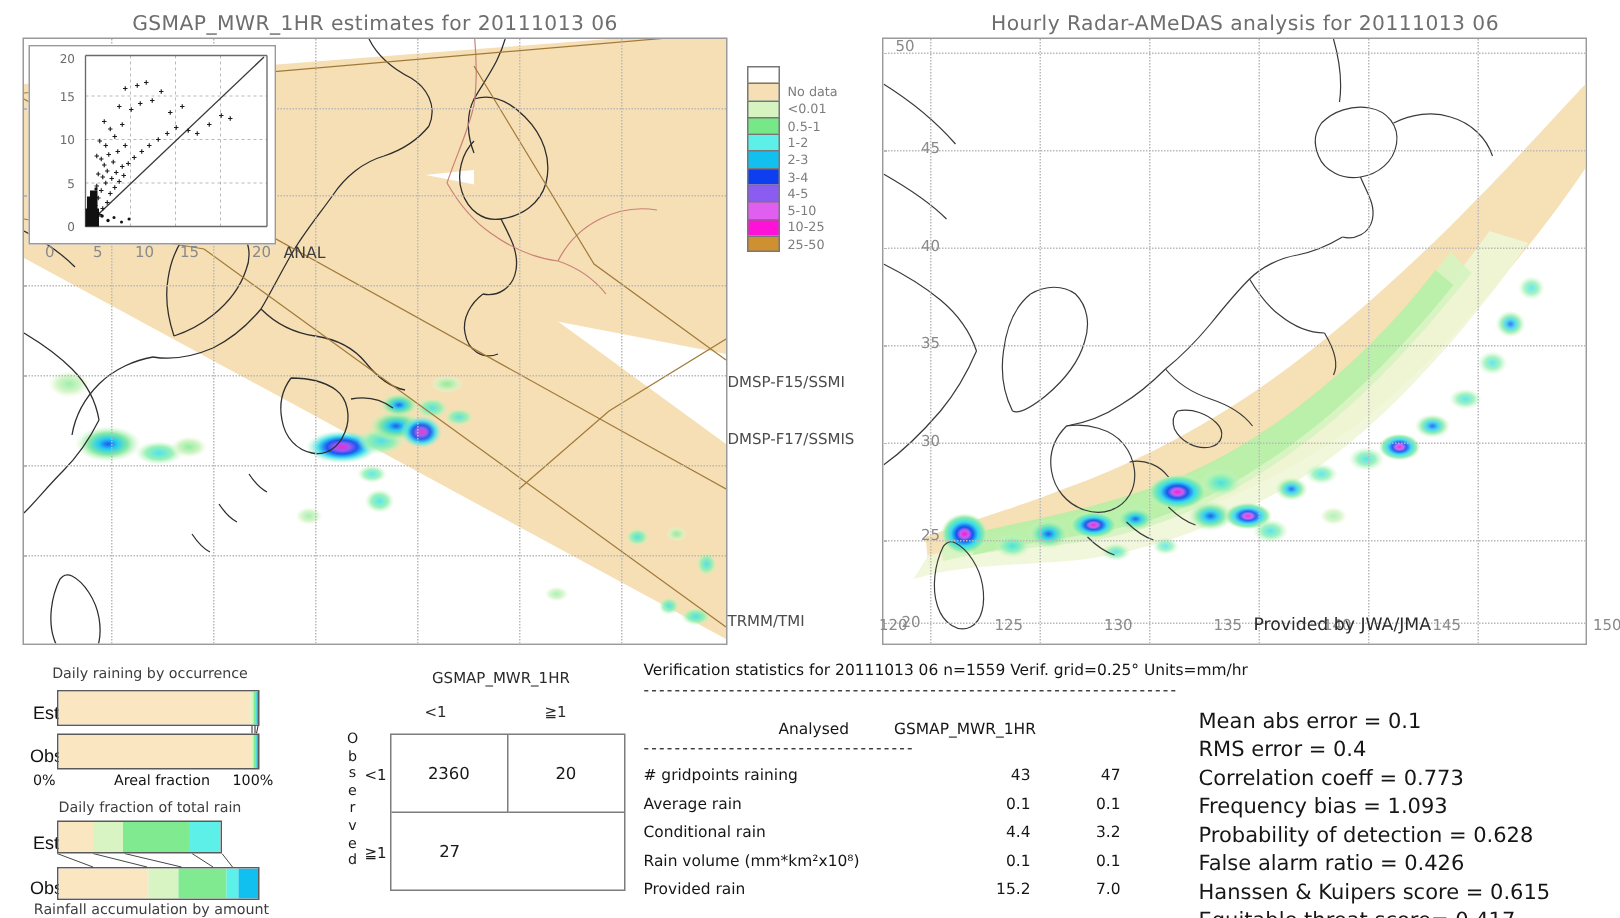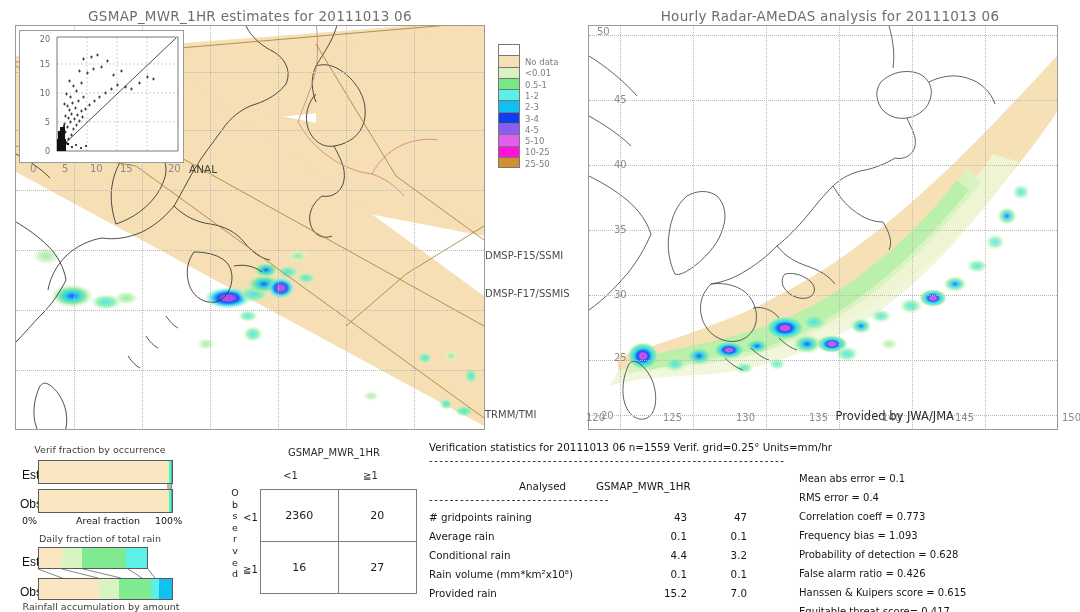--- a/index.html
+++ b/index.html
@@ -77,21 +77,21 @@
             font-family:"DejaVu Sans", sans-serif; }
 
   
   #vstats { position:absolute; left:429px; top:441px; width:651px; height:171px; }
   .vline { position:absolute; font-size:10.3px; color:#161616; white-space:nowrap;
            font-family:"DejaVu Sans", sans-serif; }
   .dashes { position:absolute; font-size:10.3px; color:#161616; white-space:nowrap;
             letter-spacing:1.45px; font-family:"DejaVu Sans", sans-serif; }
   .vnum { position:absolute; font-size:10.3px; color:#161616; text-align:right;
           font-family:"DejaVu Sans", sans-serif; }
-  .rstat { position:absolute; font-size:10px; color:#161616; white-space:nowrap;
+  .rstat { position:absolute; font-size:14px; color:#161616; white-space:nowrap;
            font-family:"DejaVu Sans", sans-serif; }
   #credit { position:absolute; right:34px; top:409px; font-size:11.5px; color:#2a2a2a;
             font-family:"DejaVu Sans", sans-serif; white-space:nowrap; }
 </style>
 </head>
 <body>
 
 <div id="root">
 
   <div class="ttl" style="left:0; top:8px; width:500px;">GSMAP_MWR_1HR estimates for 20111013 06</div>
@@ -542,21 +542,21 @@
   <div class="axlabel" style="left:586px; top:412px;text-align:right;">120</div>
   <div class="axlabel" style="left:663px; top:412px;">125</div>
   <div class="axlabel" style="left:736px; top:412px;">130</div>
   <div class="axlabel" style="left:809px; top:412px;">135</div>
   <div class="axlabel" style="left:882px; top:412px;">140</div>
   <div class="axlabel" style="left:955px; top:412px;">145</div>
   <div class="axlabel" style="left:1062px; top:412px;">150</div>
 
   <div id="credit">Provided by JWA/JMA</div>
 
-  <div class="fracTitle" style="left:10px; top:444px; width:180px;">Verif fraction by occurrence</div>
+  <div class="fracTitle" style="left:10px; top:444px; width:180px;">Daily raining by occurrence</div>
   <div class="fracTag" style="left:22px; top:468px;">Est</div>
   <div class="fracBar" id="occEst" style="left:38px; top:460px; width:135px; height:24px;">
       <div class="fracSeg" style="background: rgb(250, 231, 194); width: 96.6%;"></div>
       <div class="fracSeg" style="background: rgb(216, 244, 194); width: 1.1%;"></div>
       <div class="fracSeg" style="background: rgb(127, 234, 144); width: 1.3%;"></div>
       <div class="fracSeg" style="background: rgb(93, 240, 232); width: 0.6%;"></div>
       <div class="fracSeg" style="background: rgb(18, 192, 240); width: 0.4%;"></div>
     </div>
   <div class="fracTag" style="left:20px; top:497px;">Obs</div>
   <div class="fracBar" id="occObs" style="left:38px; top:489px; width:135px; height:24px;">
@@ -615,21 +615,20 @@
       <div>r</div>
       <div>v</div>
       <div>e</div>
       <div>d</div>
     </div>
   <div class="rowLab" style="left:243px; top:512px;">&lt;1</div>
   <div class="rowLab" style="left:243px; top:564px;">≧1</div>
   <div id="ctGrid">
     <div class="ctCell b t">2360</div>
     <div class="ctCell t">20</div>
-    <div class="ctCell b">16</div>
     <div class="ctCell">27</div>
   </div>
 
   <div id="vstats">
     <div class="vline" style="left:0; top:0;">Verification statistics for 20111013 06  n=1559  Verif. grid=0.25°  Units=mm/hr</div>
     <div class="dashes" style="left:0; top:13px;">---------------------------------------------------------------------</div>
 
     <div class="vline" style="left:90px; top:39px;">Analysed</div>
     <div class="vline" style="left:167px; top:39px;">GSMAP_MWR_1HR</div>
     <div class="dashes" style="left:0; top:52px;">-----------------------------------</div>

